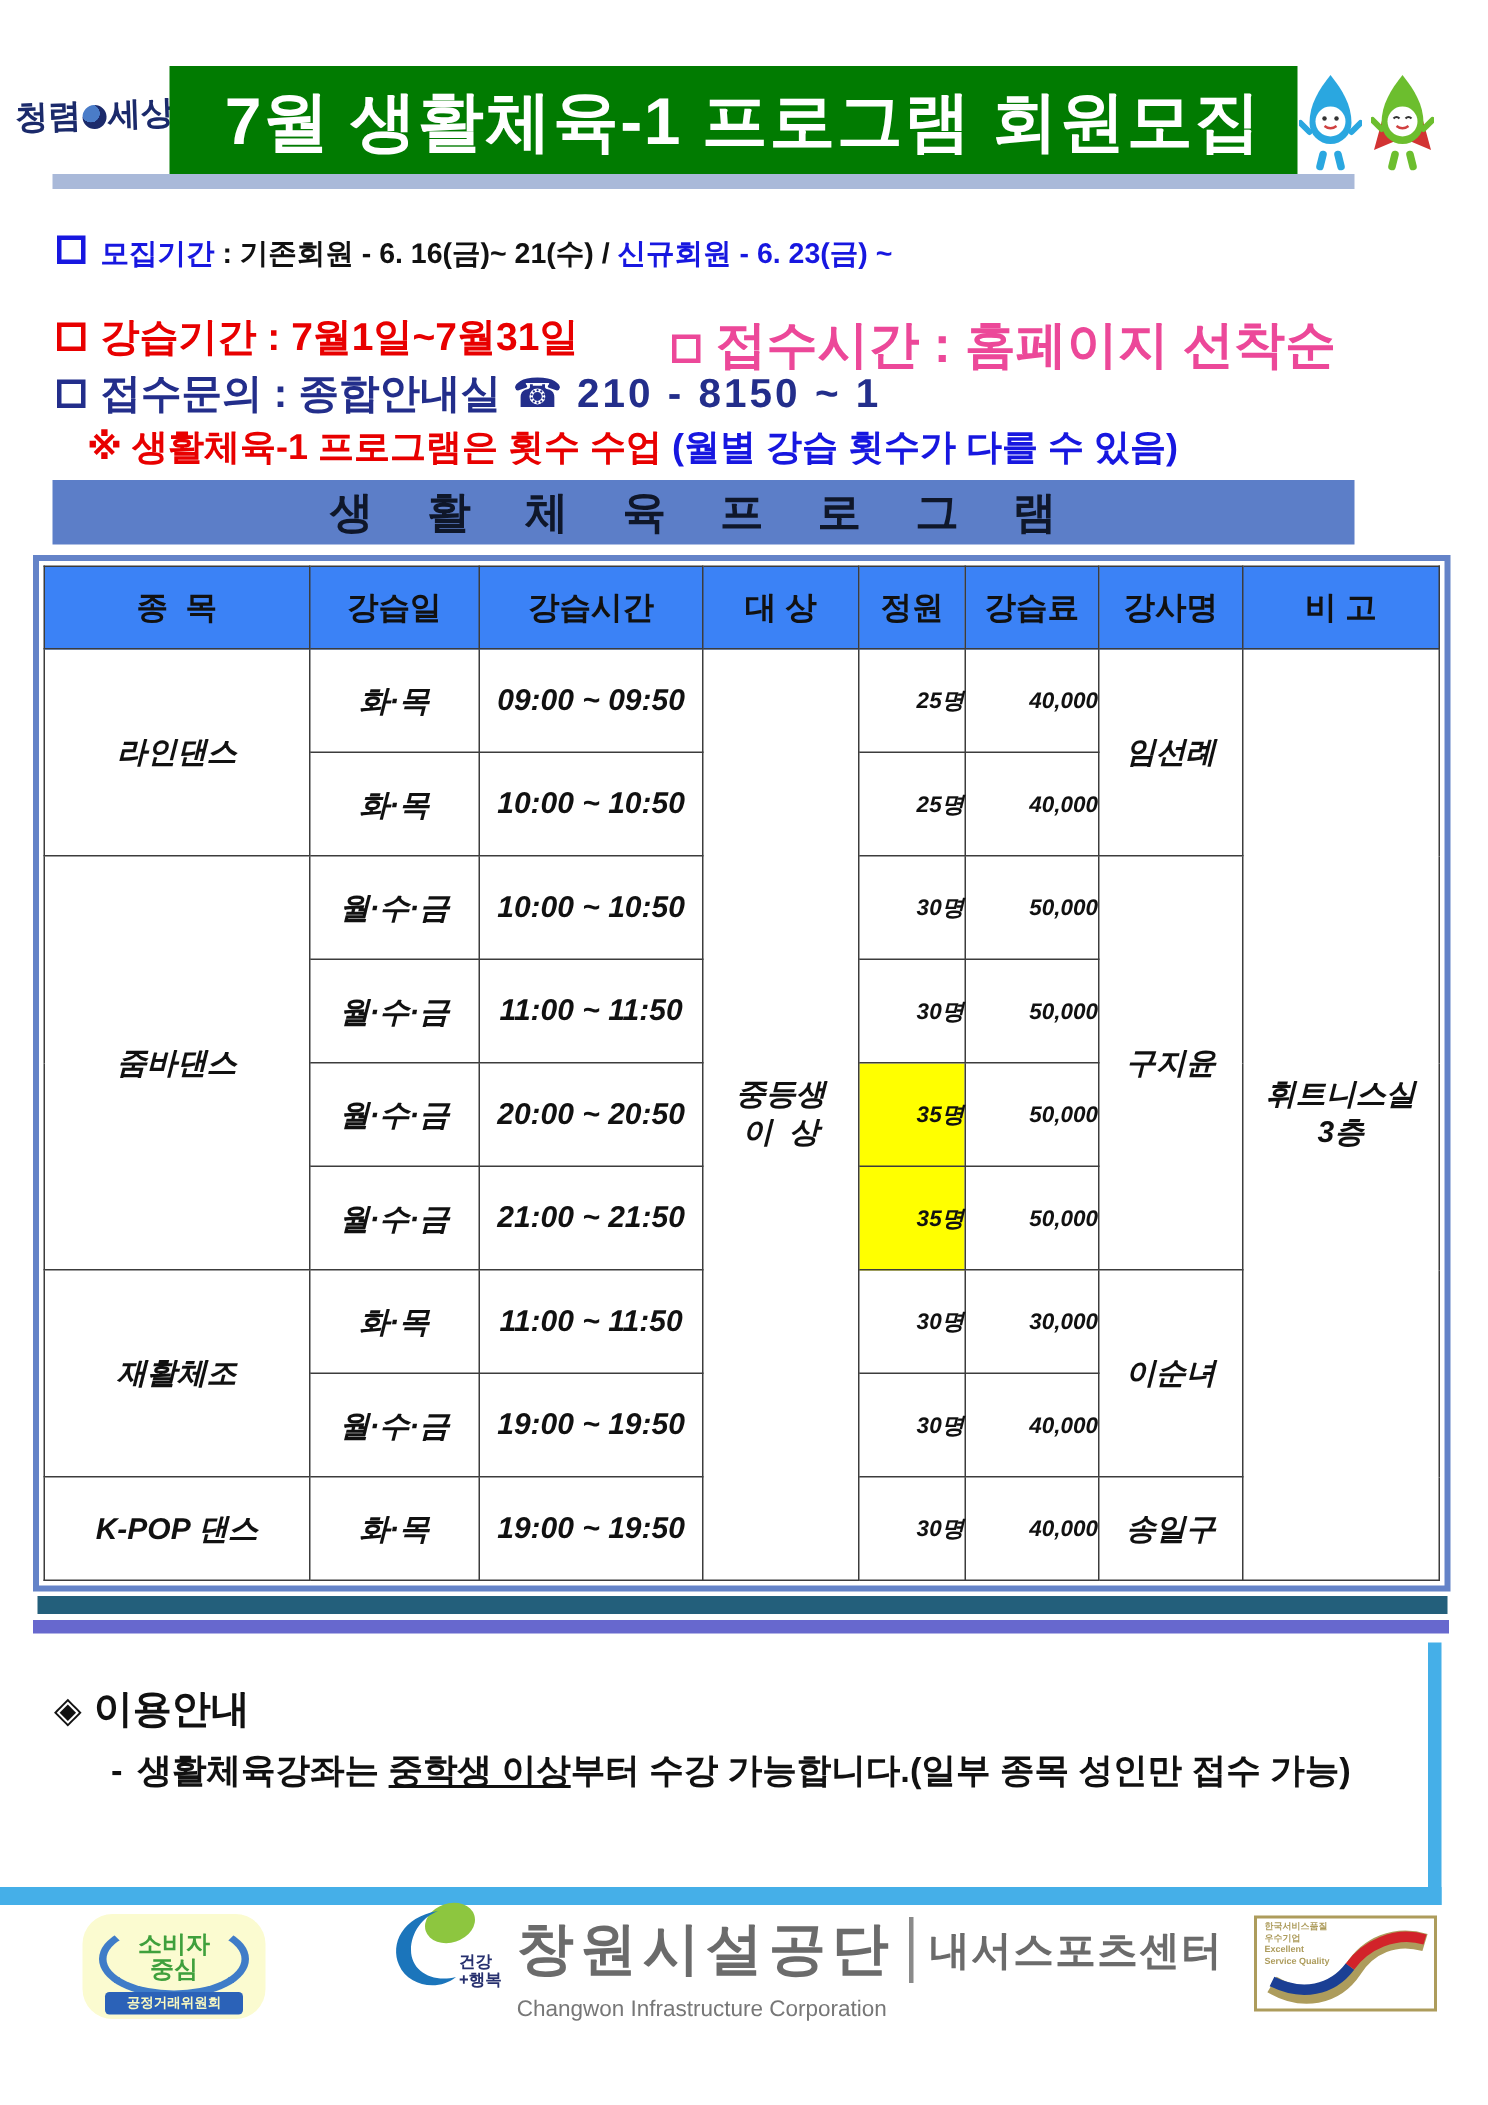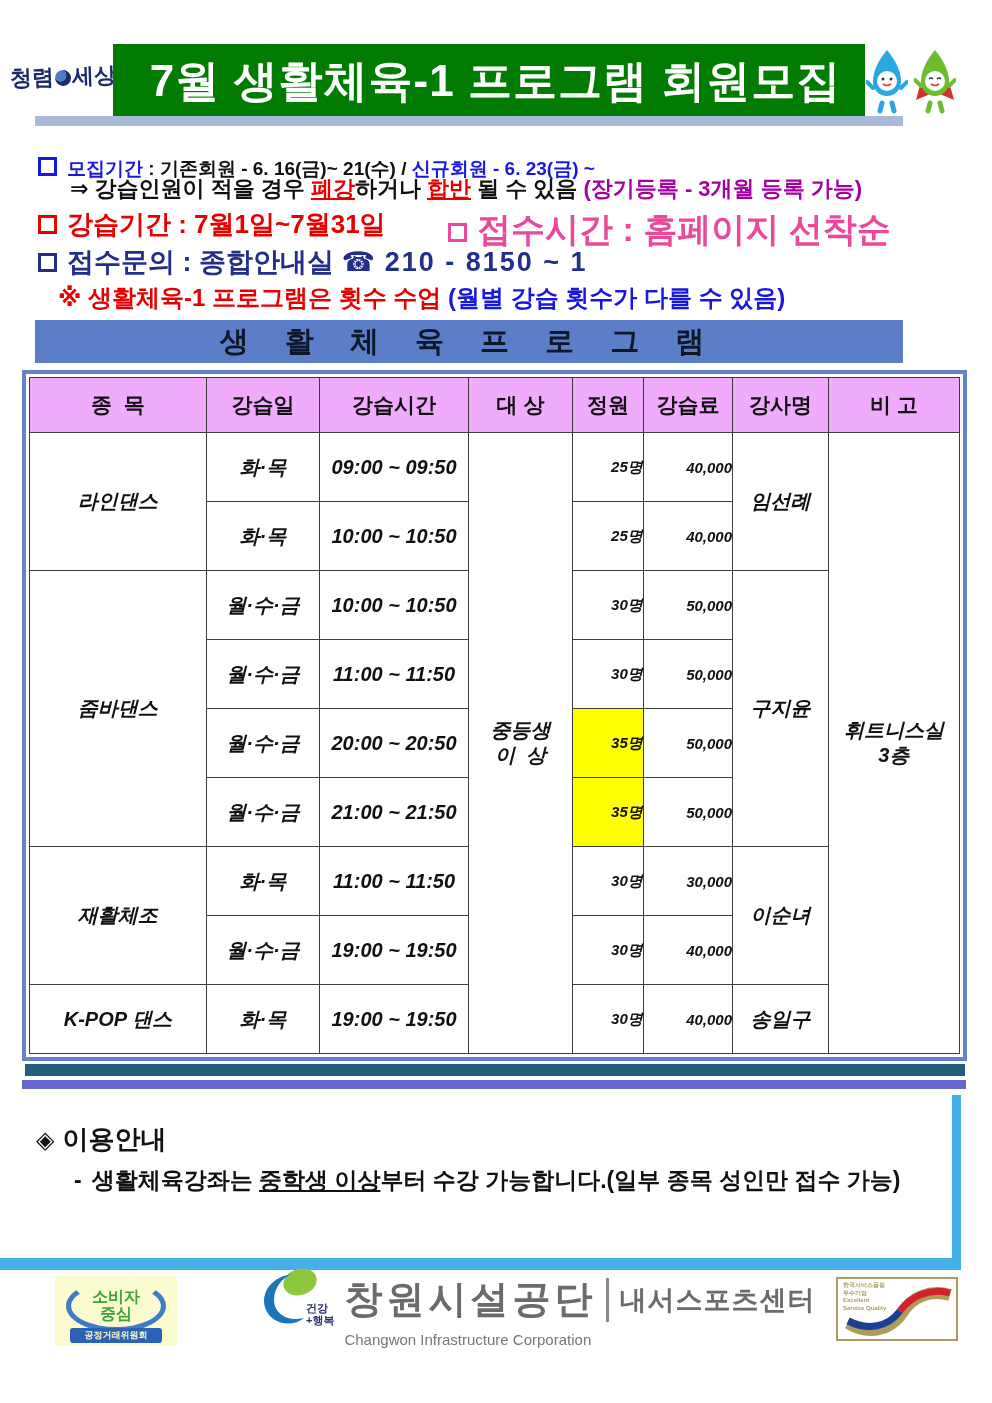--- a/index.html
+++ b/index.html
@@ -34,21 +34,21 @@
 
   
   .blue-banner { position:absolute; left:35px; top:320px; width:868px; height:43px; background:#5c7ec8;
     color:#0f172a; font-weight:bold; font-size:29px; letter-spacing:14px;
     display:flex; align-items:center; justify-content:center; white-space:nowrap; }
 
   
   .table-wrap { position:absolute; left:22px; top:370px; width:945px; border:4px solid #6483c8; background:#ffffff; padding:3px; }
   table { width:100%; border-collapse:collapse; table-layout:fixed; }
   th, td { border:1px solid #3c3c3c; text-align:center; vertical-align:middle; font-weight:bold; color:#111111; }
-  thead th { height:55px; font-size:21px; background:#f0abfc; white-space:pre; }
+  thead th { height:55px; font-size:21px; background:#3b82f6; white-space:pre; }
   tbody td { height:69px; font-size:20px;font-style:italic; }
   td.fee, td.cap { font-size:15px;text-align:right; }
   .hl { background:#ffff00; }
   .ws-pre { white-space:pre; }
   .two-line div { line-height:1.25; }
 
   
   .sep-teal   { position:absolute; left:25px; top:1064px; width:940px; height:12px; background:#235f7b; }
   .sep-purple { position:absolute; left:22px; top:1080px; width:944px; height:9px;  background:#6768ce; }
   .vline      { position:absolute; left:952px; top:1095px; width:9px; height:175px; background:#45afe8; }
@@ -59,21 +59,21 @@
   .usage-title .diamond { font-size:24px; margin-right:8px; }
   .u1 { left:74px; top:1165px; font-size:23px; color:#111111; }
   .u2 { left:74px; top:1205px; font-size:23px; color:#111111; }
   .u-under { text-decoration:underline; }
   .u-blue { color:#1717e0; }
   .u-red { color:#e80000; }
   .udash { margin-right:10px; }
 
   
   .badge-consumer { position:absolute; left:55px; top:1276px; width:122px; height:70px;
-    background:#fbfbd0; border-radius:1px; }
+    background:#fbfbd0; border-radius:20px; }
   .bc-ellipse { position:absolute; left:11px; top:4px; width:100px; height:52px;
     border:5px solid #3f7cc8; border-radius:50%; border-top-color:transparent;
     display:flex; flex-direction:column; align-items:center; justify-content:center;
     color:#3fa03c; font-weight:bold; font-size:16px; line-height:1.05; }
   .bc-strip { position:absolute; left:15px; bottom:3px; width:92px; height:15px; background:#2b62b8;
     color:#f8f8c0; font-size:9px; font-weight:bold; text-align:center; line-height:15px; border-radius:3px; }
 
   .footer-center { position:absolute; left:258px; top:1266px; display:flex; align-items:flex-start; }
   .hb-text { font-size:11px; font-weight:bold; color:#27306e; line-height:1.1; margin:36px 10px 0 -14px; }
   .org-block { margin-top:8px; }
@@ -121,23 +121,20 @@
       <path d="M16 55 l-2 8 M26 55 l2 8" stroke="#6cbe2e" stroke-width="5" stroke-linecap="round"></path>
     </svg>
   </div>
 
   <div class="header-bar"></div>
 
   <div class="nline l1">
     <span class="sq"></span><span>모집기간</span><span class="black"> : </span><span class="black">기존회원 - 6. 16(금)~ 21(수)</span><span class="black"> / </span><span>신규회원 - 6. 23(금) ~</span>
   </div>
 
-  <div class="nline l2">
-    <span>⇒ </span><span>강습인원이 적을 경우 </span><span class="rub">폐강</span><span>하거나 </span><span class="rub">합반</span><span> 될 수 있음 </span><span class="paren">(장기등록 - 3개월 등록 가능)</span>
-  </div>
 
   <div class="nline l3a">
     <span class="sq"></span><span>강습기간</span><span> : </span><span>7월1일~7월31일</span>
   </div>
 
   <div class="nline l3b">
     <span class="sq"></span><span>접수시간</span><span> : </span><span>홈페이지 선착순</span>
   </div>
 
   <div class="nline l4">

